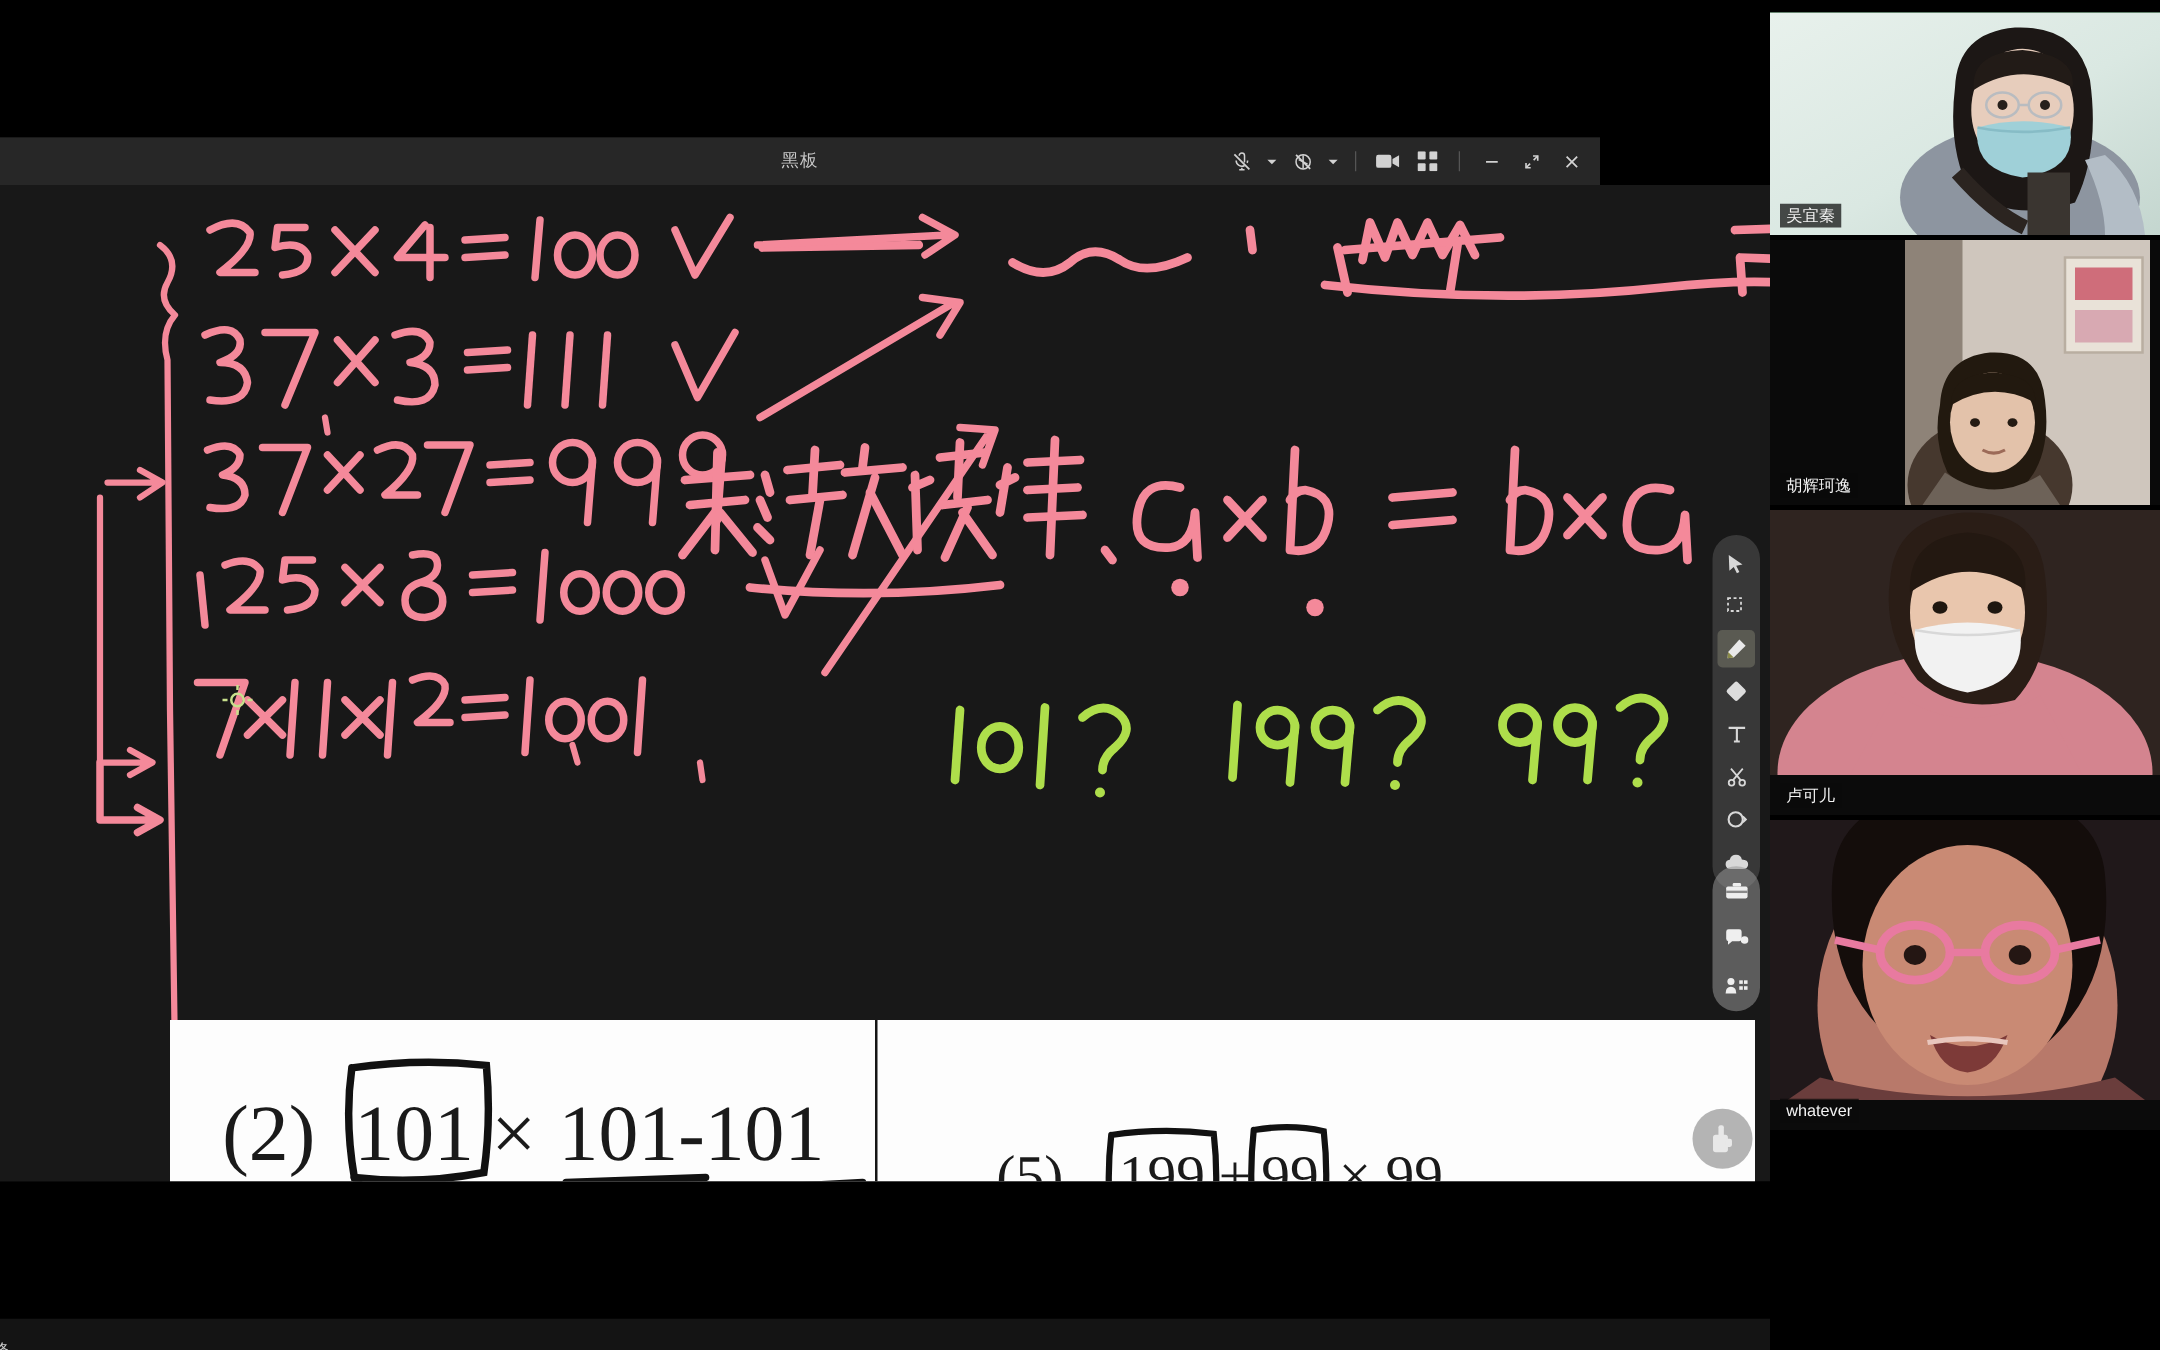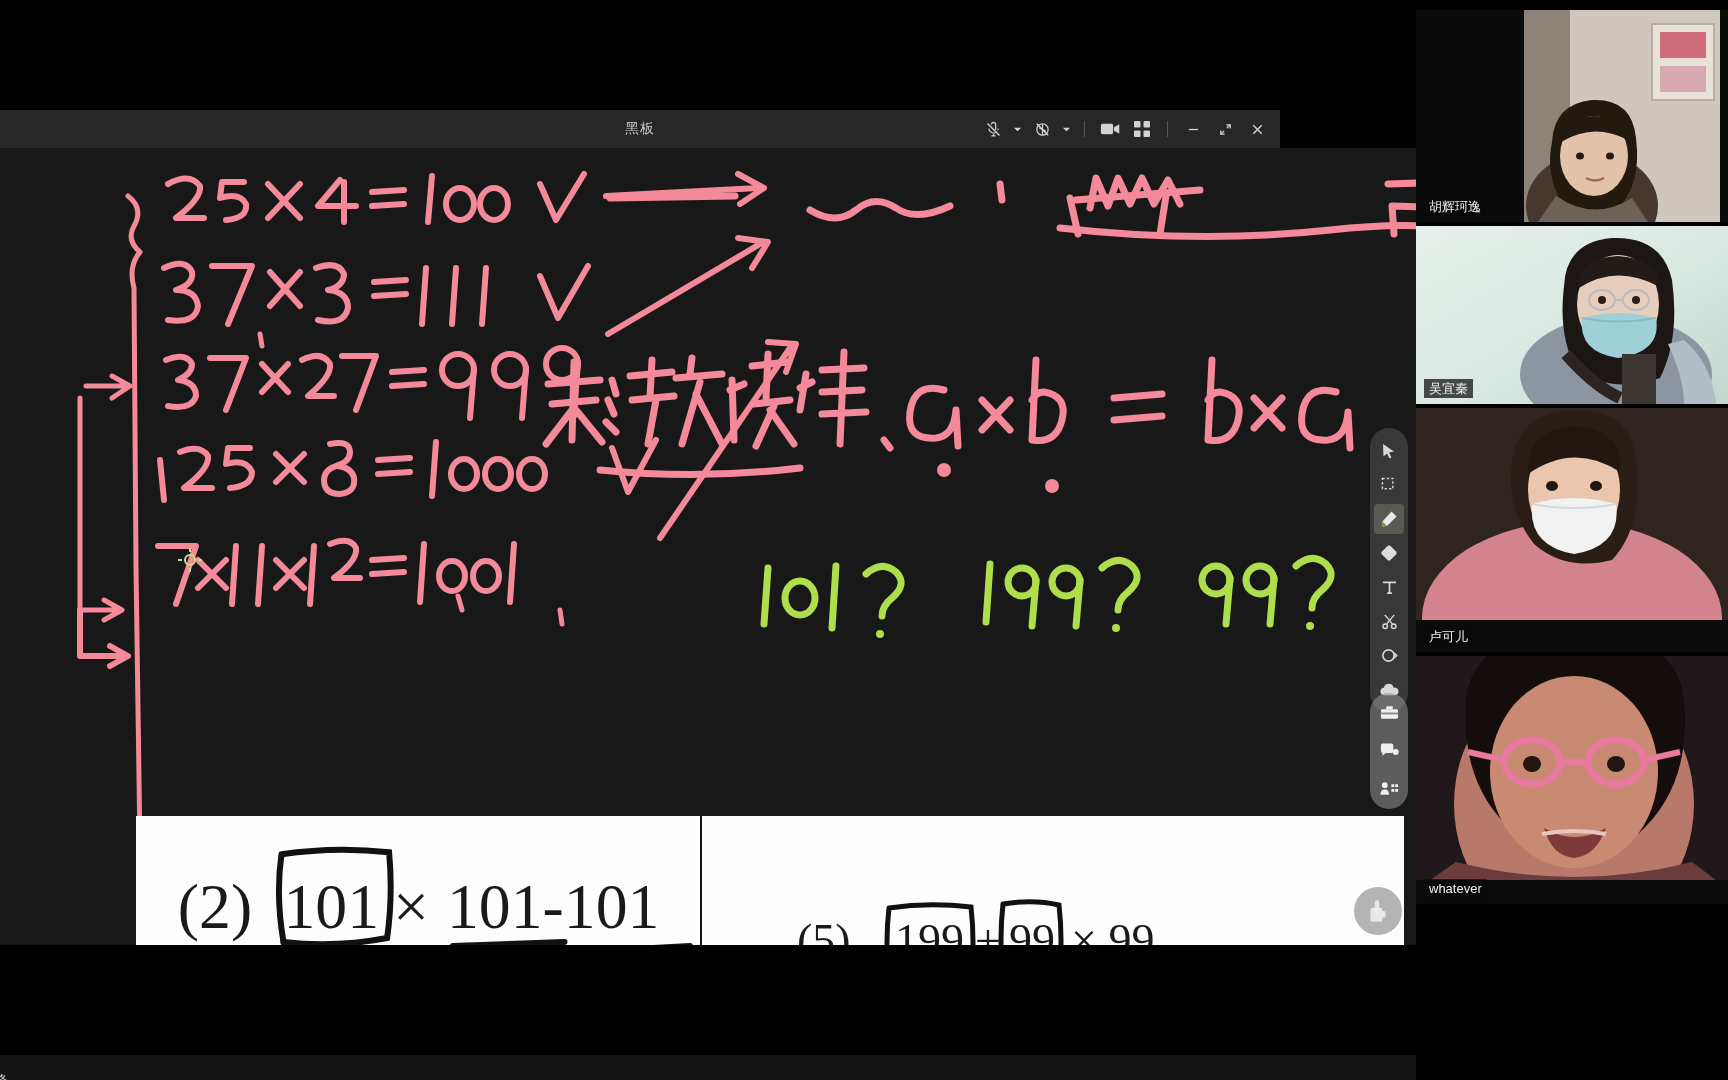--- a/index.html
+++ b/index.html
@@ -510,40 +510,20 @@
       </div>
 
     </div>
 
     <div id="statusbar">
       <span id="status-text">修</span>
     </div>
   </div>
 
   <div id="rail">
-
-    <div class="tile" style="height:212px">
-      <svg class="vid" viewBox="0 0 312 212" preserveAspectRatio="none">
-        <rect width="312" height="212" fill="#0a0a0a"></rect>
-        <rect x="108" y="0" width="196" height="212" fill="#cfc6bd"></rect>
-        <rect x="108" y="0" width="46" height="212" fill="#8e8378"></rect>
-        <rect x="236" y="14" width="62" height="76" fill="#e9e2d8" stroke="#b9aea1" stroke-width="2"></rect>
-        <rect x="244" y="22" width="46" height="26" fill="#cf6d7a"></rect>
-        <rect x="244" y="56" width="46" height="26" fill="#d8a9b2"></rect>
-        <ellipse cx="176" cy="196" rx="66" ry="54" fill="#46382e"></ellipse>
-        <path d="M136 132 Q138 94 176 90 Q216 88 220 128 Q226 176 200 200 Q162 208 142 186 Q130 160 136 132" fill="#22190f"></path>
-        <ellipse cx="178" cy="146" rx="34" ry="40" fill="#e3c2aa"></ellipse>
-        <path d="M145 132 Q178 112 212 130 Q214 108 178 106 Q144 108 145 132" fill="#22190f"></path>
-        <ellipse cx="164" cy="146" rx="4" ry="3.5" fill="#241a12"></ellipse>
-        <ellipse cx="194" cy="146" rx="4" ry="3.5" fill="#241a12"></ellipse>
-        <path d="M170 168 Q179 173 188 168" stroke="#9c6a58" stroke-width="2.5" fill="none"></path>
-        <path d="M140 186 Q178 212 216 188 L232 212 L122 212 Z" fill="#6d6258"></path>
-      </svg>
-      <div class="name">胡辉珂逸</div>
-    </div>
 
     <div class="tile speaking" style="height:178px">
       <svg class="vid" viewBox="0 0 312 178" preserveAspectRatio="none">
         <defs>
           <linearGradient id="bg0" x1="0" y1="0" x2="1" y2="1">
             <stop offset="0" stop-color="#e8f1ec"></stop>
               <stop offset="0.55" stop-color="#dae8e2"></stop>
               <stop offset="1" stop-color="#c4d6cf"></stop>
           </linearGradient>
         </defs>
@@ -559,20 +539,40 @@
         <ellipse cx="220" cy="74" rx="4" ry="4" fill="#26201c"></ellipse>
         <path d="M166 92 Q202 82 240 92 Q246 126 202 132 Q162 126 166 92" fill="#9fd0d8"></path>
         <path d="M166 92 Q202 99 240 92" stroke="#87bcc6" stroke-width="2" fill="none"></path>
         <path d="M150 128 Q178 160 204 172" stroke="#2b2420" stroke-width="12" fill="none"></path>
         <path d="M252 118 Q268 152 268 178 L300 178 Q296 138 268 114 Z" fill="#b3bdc6"></path>
         <rect x="206" y="128" width="34" height="50" fill="#3a3530"></rect>
       </svg>
       <div class="name">吴宜秦</div>
     </div>
 
+    <div class="tile" style="height:212px">
+      <svg class="vid" viewBox="0 0 312 212" preserveAspectRatio="none">
+        <rect width="312" height="212" fill="#0a0a0a"></rect>
+        <rect x="108" y="0" width="196" height="212" fill="#cfc6bd"></rect>
+        <rect x="108" y="0" width="46" height="212" fill="#8e8378"></rect>
+        <rect x="236" y="14" width="62" height="76" fill="#e9e2d8" stroke="#b9aea1" stroke-width="2"></rect>
+        <rect x="244" y="22" width="46" height="26" fill="#cf6d7a"></rect>
+        <rect x="244" y="56" width="46" height="26" fill="#d8a9b2"></rect>
+        <ellipse cx="176" cy="196" rx="66" ry="54" fill="#46382e"></ellipse>
+        <path d="M136 132 Q138 94 176 90 Q216 88 220 128 Q226 176 200 200 Q162 208 142 186 Q130 160 136 132" fill="#22190f"></path>
+        <ellipse cx="178" cy="146" rx="34" ry="40" fill="#e3c2aa"></ellipse>
+        <path d="M145 132 Q178 112 212 130 Q214 108 178 106 Q144 108 145 132" fill="#22190f"></path>
+        <ellipse cx="164" cy="146" rx="4" ry="3.5" fill="#241a12"></ellipse>
+        <ellipse cx="194" cy="146" rx="4" ry="3.5" fill="#241a12"></ellipse>
+        <path d="M170 168 Q179 173 188 168" stroke="#9c6a58" stroke-width="2.5" fill="none"></path>
+        <path d="M140 186 Q178 212 216 188 L232 212 L122 212 Z" fill="#6d6258"></path>
+      </svg>
+      <div class="name">胡辉珂逸</div>
+    </div>
+
 
     <div class="tile" style="height:244px">
       <svg class="vid" viewBox="0 0 312 212" preserveAspectRatio="none">
         <rect width="312" height="212" fill="#2f2420"></rect>
         <ellipse cx="156" cy="210" rx="150" ry="96" fill="#d4848f"></ellipse>
         <path d="M96 56 Q100 6 156 2 Q214 0 220 52 Q228 118 196 152 Q150 164 118 136 Q90 100 96 56" fill="#2a1d16"></path>
         <ellipse cx="158" cy="82" rx="46" ry="56" fill="#e9c6ad"></ellipse>
         <path d="M112 66 Q158 34 204 64 Q208 22 158 18 Q110 22 112 66" fill="#231811"></path>
         <ellipse cx="136" cy="78" rx="6" ry="5" fill="#1f1710"></ellipse>
         <ellipse cx="180" cy="78" rx="6" ry="5" fill="#1f1710"></ellipse>

